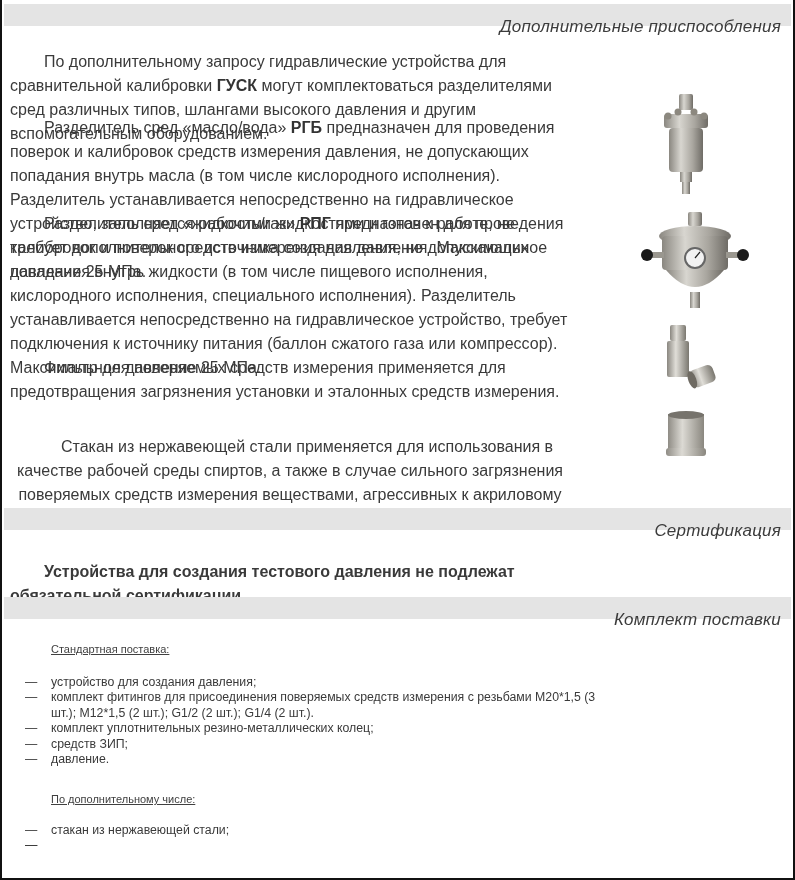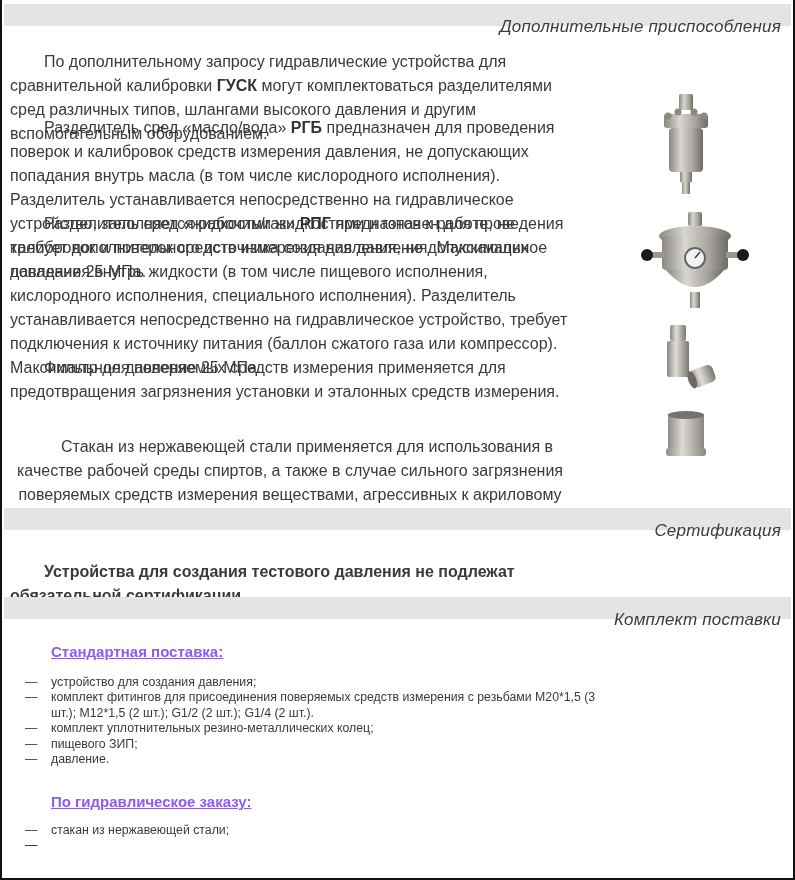--- a/index.html
+++ b/index.html
@@ -7,21 +7,21 @@
          font-family: "Liberation Sans", sans-serif; color: #3a3a3a; }
   .frame { position: absolute; left: 0; top: 0; width: 793px; height: 878px;
            border-left: 2px solid #111; border-right: 2px solid #111;
            border-bottom: 2px solid #111; box-sizing: border-box; width: 795px; height: 880px; }
   .band { position: absolute; left: 4px; right: 4px; height: 22px; background: #e4e4e4; }
   .band span { position: absolute; right: 10px; top: 1px; font-size: 17px; font-style: italic;
                color: #3c3c3c; letter-spacing: 0.2px; font-family: "Liberation Sans", sans-serif; margin-top: 12px; }
   .para { position: absolute; left: 10px; width: 560px; font-size: 16px; line-height: 24px;
           text-indent: 34px; color: #3a3a3a; }
   .para b { font-weight: bold; color: #333; }
-  .sub { position: absolute; left: 51px; font-size: 15px; text-decoration: underline; color: #8b5cf6; font-weight: bold; }
+  .sub { position: absolute; left: 51px; font-size: 11px; text-decoration: underline; color: #404040; }
   .list { position: absolute; left: 6px; width: 780px; font-size: 12.3px; line-height: 15.4px; margin: 0; padding: 0; list-style: none; }
   .list li { position: relative; padding-left: 45px; }
   .list li .dash { position: absolute; left: 19px; top: 0; }
   .img { position: absolute; }
 </style>
 </head>
 <body>
 
 <div class="frame"></div>
 
@@ -118,23 +118,23 @@
 <div class="band" style="top:597px;">
   <span>Комплект поставки</span>
 </div>
 
 <div class="sub" style="top:643px;">Стандартная поставка:</div>
 
 <ul class="list" style="top:675px;">
   <li><span class="dash">—</span><span>устройство для создания давления;</span></li>
   <li style="width:560px;"><span class="dash">—</span><span>комплект фитингов для присоединения поверяемых средств измерения с резьбами М20*1,5 (3 шт.); М12*1,5 (2 шт.); G1/2 (2 шт.); G1/4 (2 шт.).</span></li>
   <li><span class="dash">—</span><span>комплект уплотнительных резино-металлических колец;</span></li>
-  <li><span class="dash">—</span><span>пищевого ЗИП;</span></li>
+  <li><span class="dash">—</span><span>средств ЗИП;</span></li>
   <li><span class="dash">—</span><span>давление.</span></li>
 </ul>
 
-<div class="sub" style="top:793px;">По гидравлическое заказу:</div>
+<div class="sub" style="top:793px;">По дополнительному числе:</div>
 
 <ul class="list" style="top:823px;">
   <li><span class="dash">—</span><span>стакан из нержавеющей стали;</span></li>
   <li><span class="dash">—</span></li>
   <li><span class="dash">—</span></li>
 </ul>
 
 </body></html>

